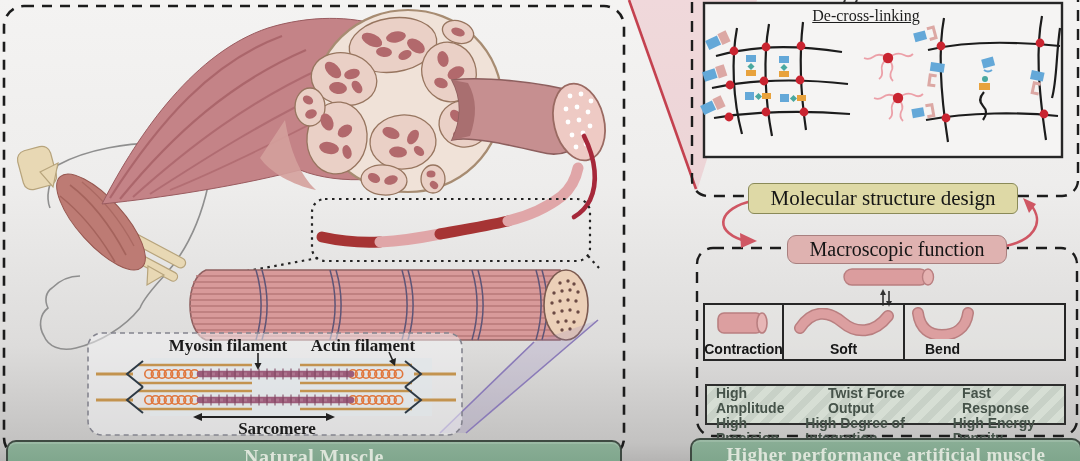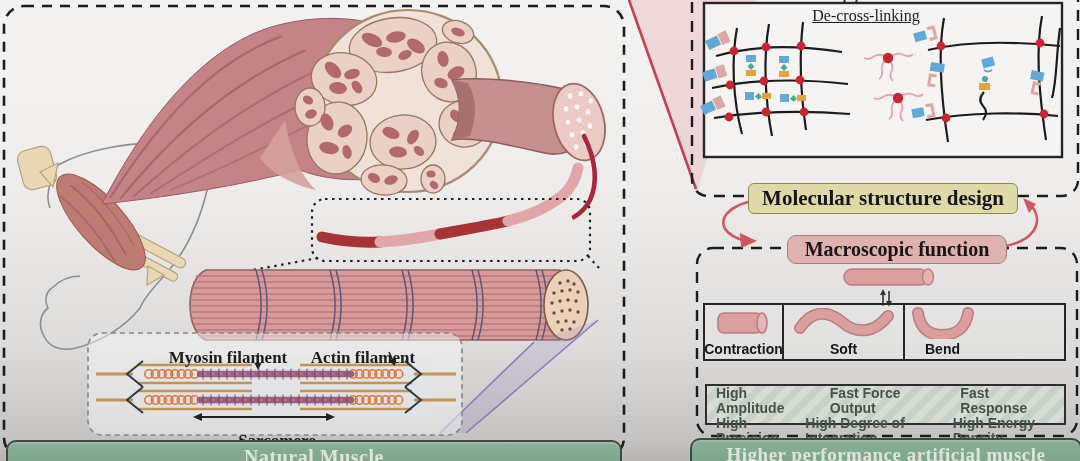--- a/index.html
+++ b/index.html
@@ -2,30 +2,30 @@
 <html><head>
 <meta charset="utf-8">
 <style>
   html,body{margin:0;padding:0;background:#9a9a9a;}
   #stage{
     position:relative;width:1080px;height:461px;overflow:hidden;
     background:linear-gradient(180deg,#f4f3f2 0%,#eeedec 40%,#dddcdb 75%,#c3c2c1 96%,#b5b4b3 100%);
     font-family:"Liberation Serif","DejaVu Serif",serif;
   }
   #art{position:absolute;left:0;top:0;}
-  .lbl{position:absolute;font-weight:bold;color:#1b1b1b;text-align:center;white-space:nowrap;margin-top:12px;}
+  .lbl{position:absolute;font-weight:bold;color:#1b1b1b;text-align:center;white-space:nowrap;}
   .banner{
     position:absolute;height:34px;border:2.5px solid #3e4a42;border-bottom:none;
     border-radius:10px 10px 0 0;background:linear-gradient(180deg,#8aae96,#79a186);
     text-align:center;font-weight:bold;color:#dde5da;letter-spacing:.5px;
     box-shadow:inset 0 2px 0 rgba(255,255,255,.15);
   }
   .tagbox{
     position:absolute;display:flex;align-items:center;justify-content:center;
-    font-weight:bold;color:#151515;white-space:nowrap;
+    font-weight:normal;color:#151515;white-space:nowrap;
   }
   #design-label{background:#ded9a6;border:1.6px solid #8a8a58;border-radius:6px;font-size:21px;}
   #function-label{background:#dfb2b0;border:1.6px solid #a8807f;border-radius:9px;font-size:20px;margin-left:8px;}
   #decross-title{position:absolute;font-size:16px;color:#1d1d1d;font-weight:normal;text-align:center;}
   #function-table{
     position:absolute;left:703px;top:303px;width:363px;height:58px;
     display:grid;grid-template-columns:79px 121px 75px 88px;
     border:2.5px solid #262626;box-sizing:border-box;background:rgba(235,234,233,.35);
   }
   .fcell{position:relative;border-right:2.5px solid #262626;display:flex;flex-direction:column;align-items:center;}
@@ -450,21 +450,21 @@
         <path d="M 6,6 C 8,22 18,28 30,28 C 42,28 54,22 56,6" stroke="#dc9fa0" stroke-width="9" fill="none" stroke-linecap="round"></path>
       </svg>
     </div>
     <div class="fname">Bend</div>
   </div>
 </div>
 
 <div id="performance-box">
   <div class="prow">
     <span>High Amplitude</span>
-    <span>Fast Force Output</span>
+    <span>Twist Force Output</span>
     <span>Fast Response</span>
   </div>
   <div class="prow">
     <span>High Precision</span>
     <span>High Degree of Integration</span>
     <span>High Energy Density</span>
   </div>
 </div>
 
 <div class="banner" style="left:6px;top:440px;width:612px;font-size:20px;line-height:30px;">Natural Muscle</div>

